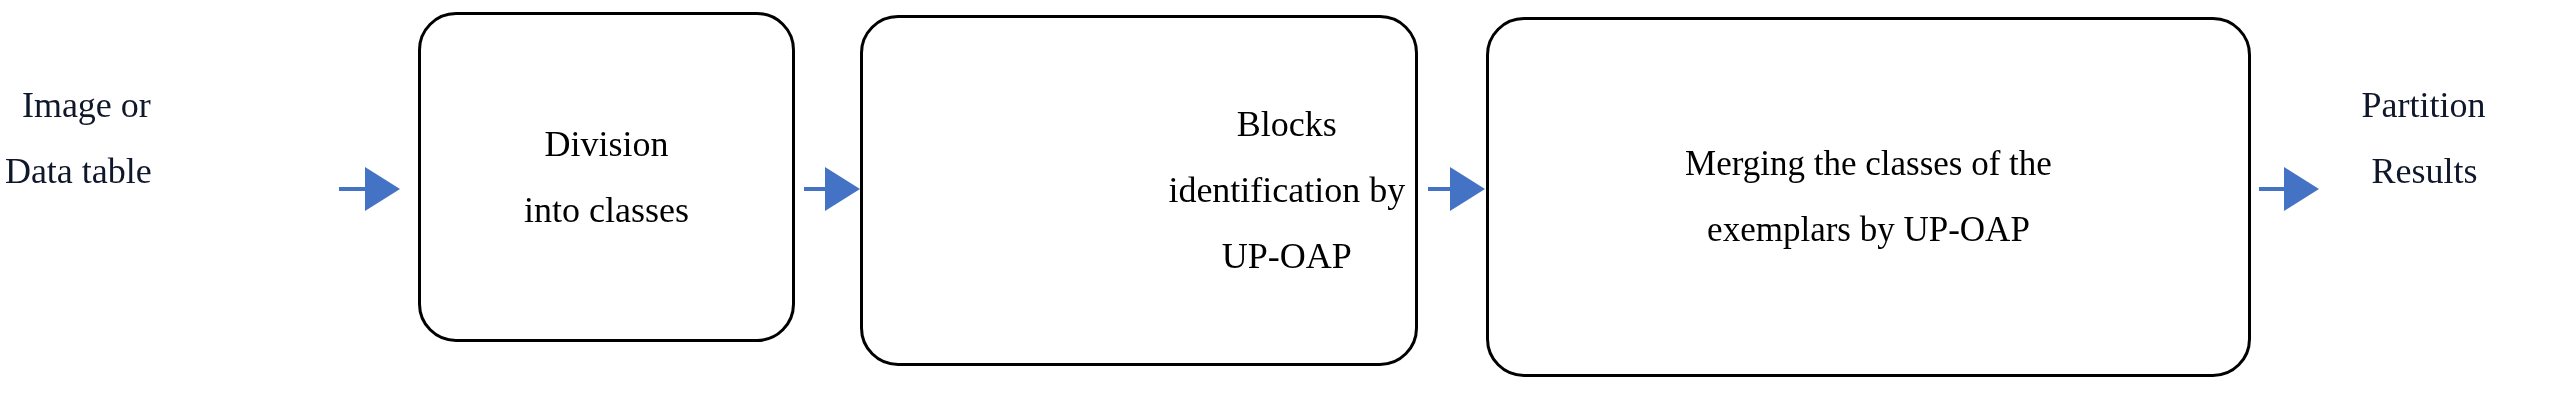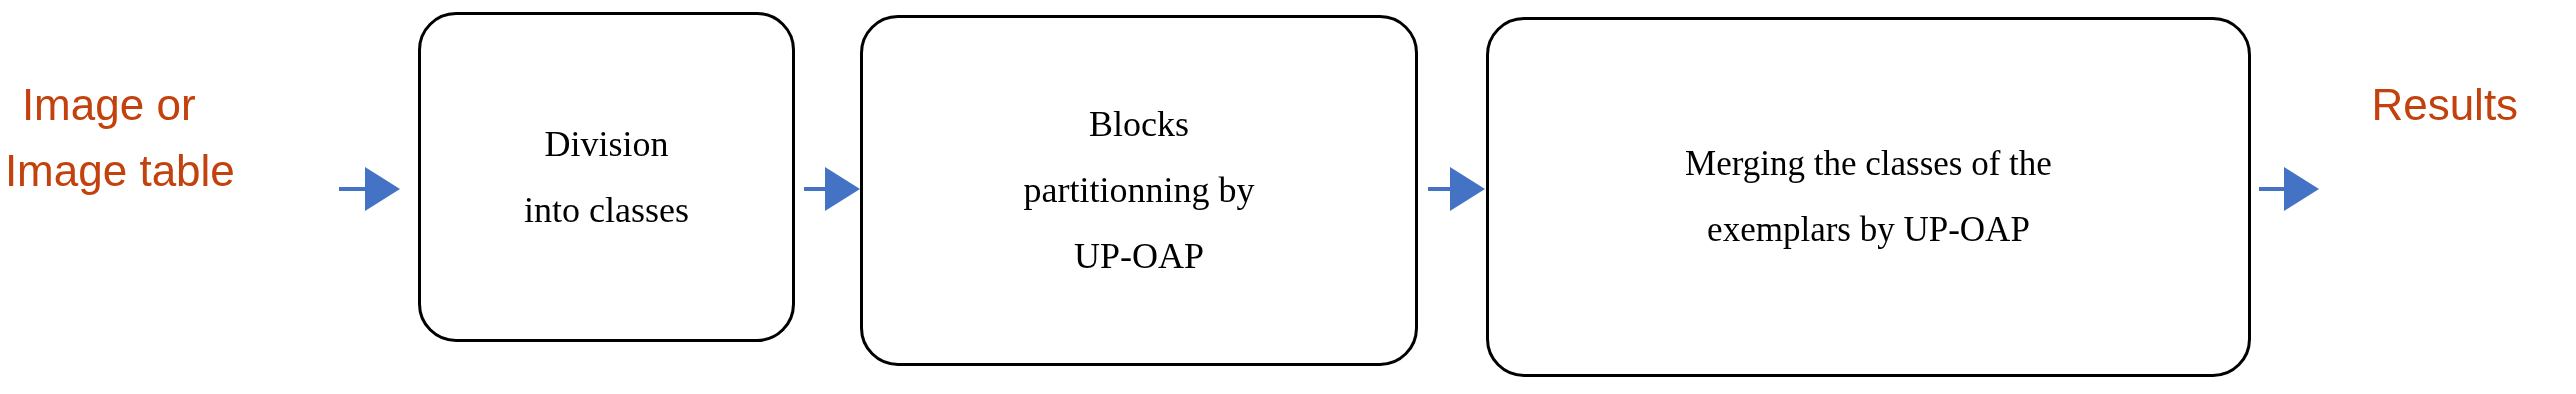--- a/index.html
+++ b/index.html
@@ -17,24 +17,24 @@
   #canvas {
     position: relative;
     width: 2576px;
     height: 394px;
     background: #ffffff;
   }
 
   
   .side-label {
     position: absolute;
-    font-family: Liberation Sans, sans-serif;
-    font-size: 44px;
+    font-family: Liberation Serif, serif;
+    font-size: 36px;
     line-height: 66px;
-    color: #c2410c;
+    color: #0f172a;
     white-space: nowrap;
     text-align: center;
   }
   #label-input {
     left: 4.9px;
     top: 72px;
     width: 316px;
     text-align: left;
   }
   #label-input .line1 { padding-left: 17px; }
@@ -64,21 +64,21 @@
   .box-text {
     font-family: "Liberation Serif", "DejaVu Serif", serif;
     font-size: 36px;
     line-height: 66px;
     color: #000000;
     padding: 0 9.7px;
   }
   .box-text .ln { display: block; white-space: nowrap; }
 
   #box-1 { left: 418px;  top: 12px; width: 377px;  height: 330px; }
-  #box-2 { left: 860px; top: 14.6px; width: 558px;  height: 351px; }
+  #box-2 { left: 860px; top: 14.6px; width: 558px;  height: 351px; justify-content: flex-end; }
   #box-3 { left: 1486px; top: 17px; width: 765px; height: 360px; justify-content: center; }
 
   #box-3 .box-text { font-size: 35px; }
 
   
   .arrow {
     position: absolute;
     height: 52px;
     display: flex;
     align-items: center;
@@ -110,21 +110,21 @@
   #arrow-4 { left: 2259px; top: 163px; }
   #arrow-4 .shaft { width: 25.5px; }
 </style>
 </head>
 <body>
 
 <div id="canvas">
 
   <div class="side-label" id="label-input">
     <div class="line1">Image or</div>
-    <div class="line2">Image table</div>
+    <div class="line2">Data table</div>
   </div>
 
   <div class="arrow" id="arrow-1">
     <div class="shaft"></div>
     <div class="head"></div>
   </div>
 
   <div class="box" id="box-1">
     <div class="box-text">
       <span class="ln">Division</span>
@@ -133,21 +133,21 @@
   </div>
 
   <div class="arrow" id="arrow-2">
     <div class="shaft"></div>
     <div class="head"></div>
   </div>
 
   <div class="box" id="box-2">
     <div class="box-text">
       <span class="ln">Blocks</span>
-      <span class="ln">partitionning by</span>
+      <span class="ln">identification by</span>
       <span class="ln">UP-OAP</span>
     </div>
   </div>
 
   <div class="arrow" id="arrow-3">
     <div class="shaft"></div>
     <div class="head"></div>
   </div>
 
   <div class="box" id="box-3">
@@ -156,17 +156,18 @@
       <span class="ln">exemplars by UP-OAP</span>
     </div>
   </div>
 
   <div class="arrow" id="arrow-4">
     <div class="shaft"></div>
     <div class="head"></div>
   </div>
 
   <div class="side-label" id="label-output">
+    <div class="line1">Partition</div>
     <div class="line2">Results</div>
   </div>
 
 </div>
 
 
 </body></html>

